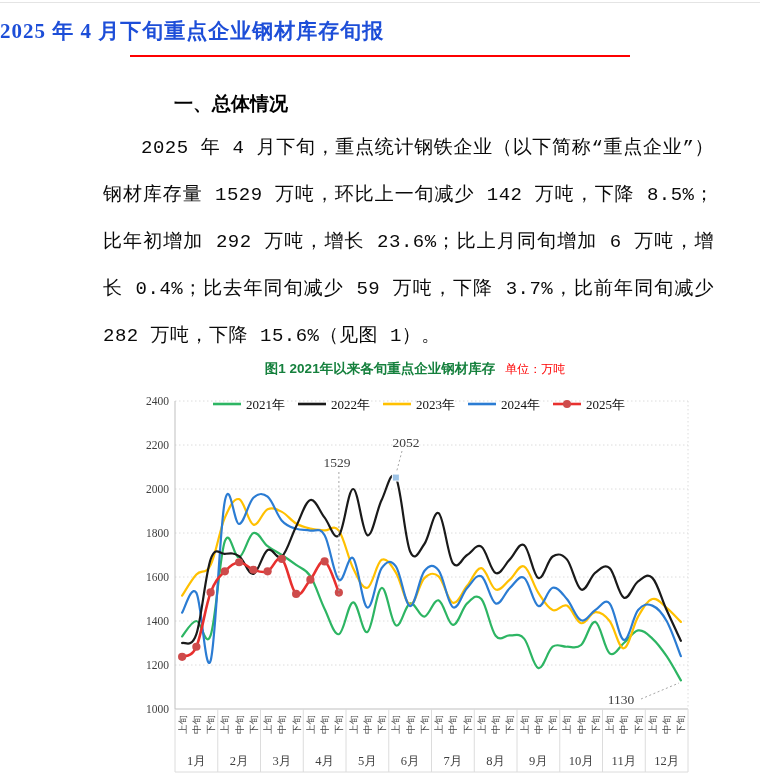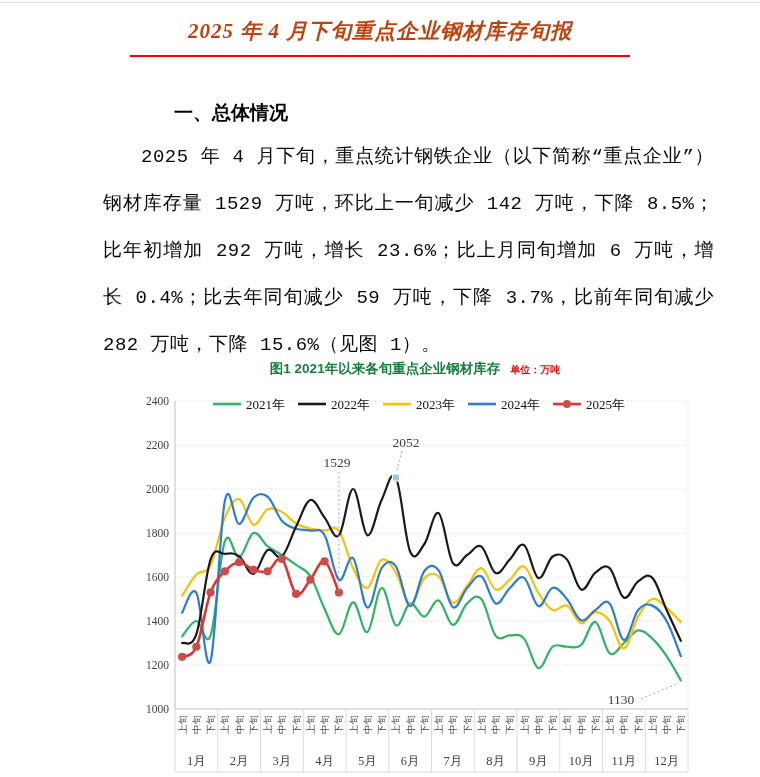--- a/index.html
+++ b/index.html
@@ -1,32 +1,32 @@
 <!DOCTYPE html>
 <html><head>
 <meta charset="utf-8">
 <style>
   html,body{margin:0;padding:0;background:#ffffff;}
   body{width:760px;height:777px;position:relative;overflow:hidden;
        font-family:"Liberation Serif",serif;color:#111;}
   .page-top-border{position:absolute;top:2px;left:0;width:760px;height:1px;
        background:#e4e4e4;}
-  .doc-title{margin:0;padding-top:17px;text-align:center;
-       font-size:21px;font-weight:bold;letter-spacing:1px;color:#c2410c;
-       font-family:"Liberation Serif",serif;font-style:italic;}
+  .doc-title{margin:0;padding-top:17px;text-align:left;
+       font-size:21px;font-weight:bold;letter-spacing:1px;color:#1d4ed8;
+       font-family:"Liberation Serif",serif;}
   .title-rule{width:500px;height:2px;background:#fe0000;margin:10px auto 0 auto;}
-  .section-heading{margin:43px 0 0 174px;font-family:"Liberation Sans",sans-serif;
+  .section-heading{margin:34px 0 0 174px;font-family:"Liberation Sans",sans-serif;
        font-size:19px;font-weight:bold;color:#000;}
   .paragraph{margin:8px 46px 0 103px;font-size:19px;line-height:47px;
        text-align:justify;text-indent:2em;letter-spacing:0.5px;color:#0a0a0a;font-family:Liberation Mono, monospace;}
   .chart-title-row{position:absolute;top:359px;left:130px;width:570px;
        text-align:center;white-space:nowrap;}
   .chart-title{font-family:"Liberation Sans",sans-serif;font-size:13.5px;
        font-weight:bold;color:#15803d;}
-  .chart-unit{font-size:10px;color:#fe0000;margin-left:10px;font-weight:bold;}
+  .chart-unit{font-size:12px;color:#fe0000;margin-left:10px;font-weight:normal;}
   #chart{position:absolute;left:130px;top:384px;}
   svg text{font-family:"Liberation Serif",serif;}
 </style>
 </head>
 <body>
 
 <div class="page-top-border"></div>
 
 <h1 class="doc-title">2025 年 4 月下旬重点企业钢材库存旬报</h1>
 <div class="title-rule"></div>

